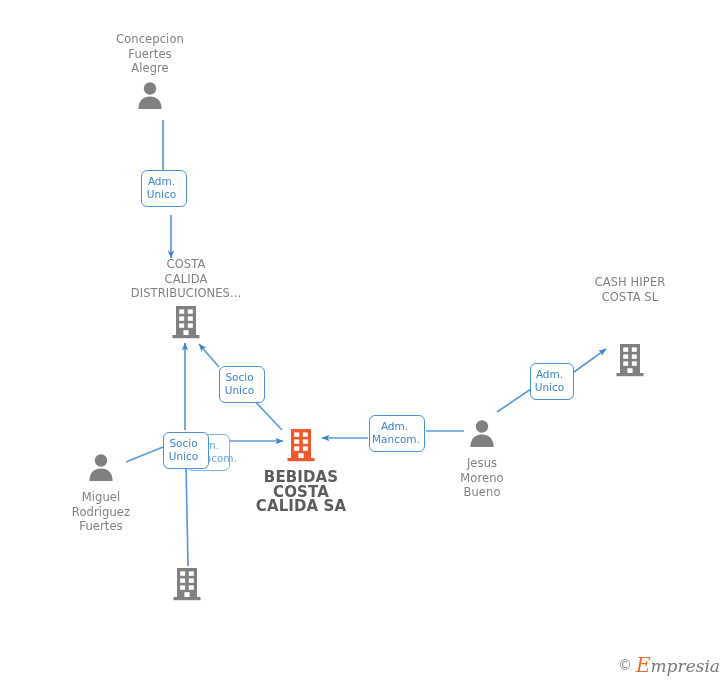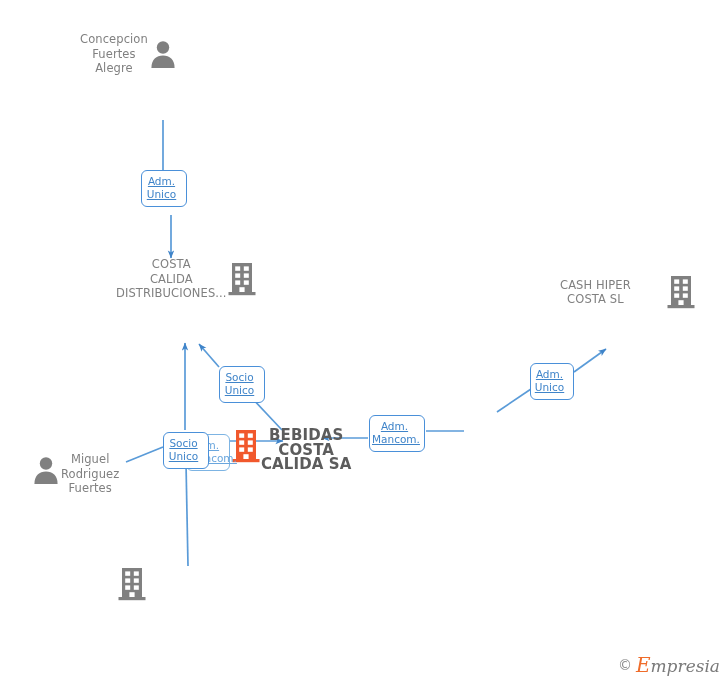--- a/index.html
+++ b/index.html
@@ -22,21 +22,21 @@
     left: 0;
     top: 0;
     width: 728px;
     height: 685px;
   }
 
   
   .node {
     position: absolute;
     display: flex;
-    flex-direction: row;
+    flex-direction: column;
     align-items: center;
     width: 140px;
     margin-left: -70px;
   }
   .node .label {
     font-size: 11.5px;
     line-height: 14.5px;
     color: #808080;
     text-align: center;
     white-space: pre-line;
@@ -62,21 +62,20 @@
     border: 1.6px solid #4a90d9;
     border-radius: 6px;
     background: #ffffff;
     color: #3f84c9;
     font-size: 10.5px;
     line-height: 13px;
     text-align: center;
     padding: 4px 7px 5px 2px;
     white-space: pre-line;
     box-sizing: border-box;
-    text-decoration: underline;
   }
   .chip.under {
     color: #6aa6dd;
     border-color: #7db4e3;
   }
 
   
   #watermark {
     position: absolute;
     right: 8px;
@@ -200,28 +199,39 @@
         <rect x="8.2" y="18.4" width="5" height="4.4" fill="#ffffff"></rect>
         <rect x="16.8" y="18.4" width="5" height="4.4" fill="#ffffff"></rect>
         <rect x="12.4" y="25.2" width="5.2" height="4.8" fill="#ffffff"></rect>
       </svg>
     </span>
     <div class="label">BEBIDAS
 COSTA
 CALIDA SA</div>
   </div>
 
-
-  <div class="node label-below" style="left:101px; top:452px;">
+  <div class="node label-below" style="left:482px; top:418px;">
     <span class="glyph">
       <svg width="30" height="30" viewBox="0 0 30 30">
         <circle cx="15" cy="8.5" r="6.2" fill="#808080"></circle>
         <path d="M3.4,29 C3.4,20.6 8.4,16.6 15,16.6 C21.6,16.6 26.6,20.6 26.6,29 Z" fill="#808080"></path>
       </svg>
     </span>
+    <div class="label">Jesus
+Moreno
+Bueno</div>
+  </div>
+
+  <div class="node label-below" style="left:101px; top:452px;">
+    <span class="glyph">
+      <svg width="30" height="30" viewBox="0 0 30 30">
+        <circle cx="15" cy="8.5" r="6.2" fill="#808080"></circle>
+        <path d="M3.4,29 C3.4,20.6 8.4,16.6 15,16.6 C21.6,16.6 26.6,20.6 26.6,29 Z" fill="#808080"></path>
+      </svg>
+    </span>
     <div class="label">Miguel
 Rodriguez
 Fuertes</div>
   </div>
 
   <div class="node label-below" style="left:187px; top:567px;">
     <span class="glyph">
       <svg width="30" height="34" viewBox="0 0 30 34">
         <rect x="5" y="1" width="20" height="29" fill="#808080"></rect>
         <rect x="1.5" y="30" width="27" height="3.2" fill="#808080"></rect>

